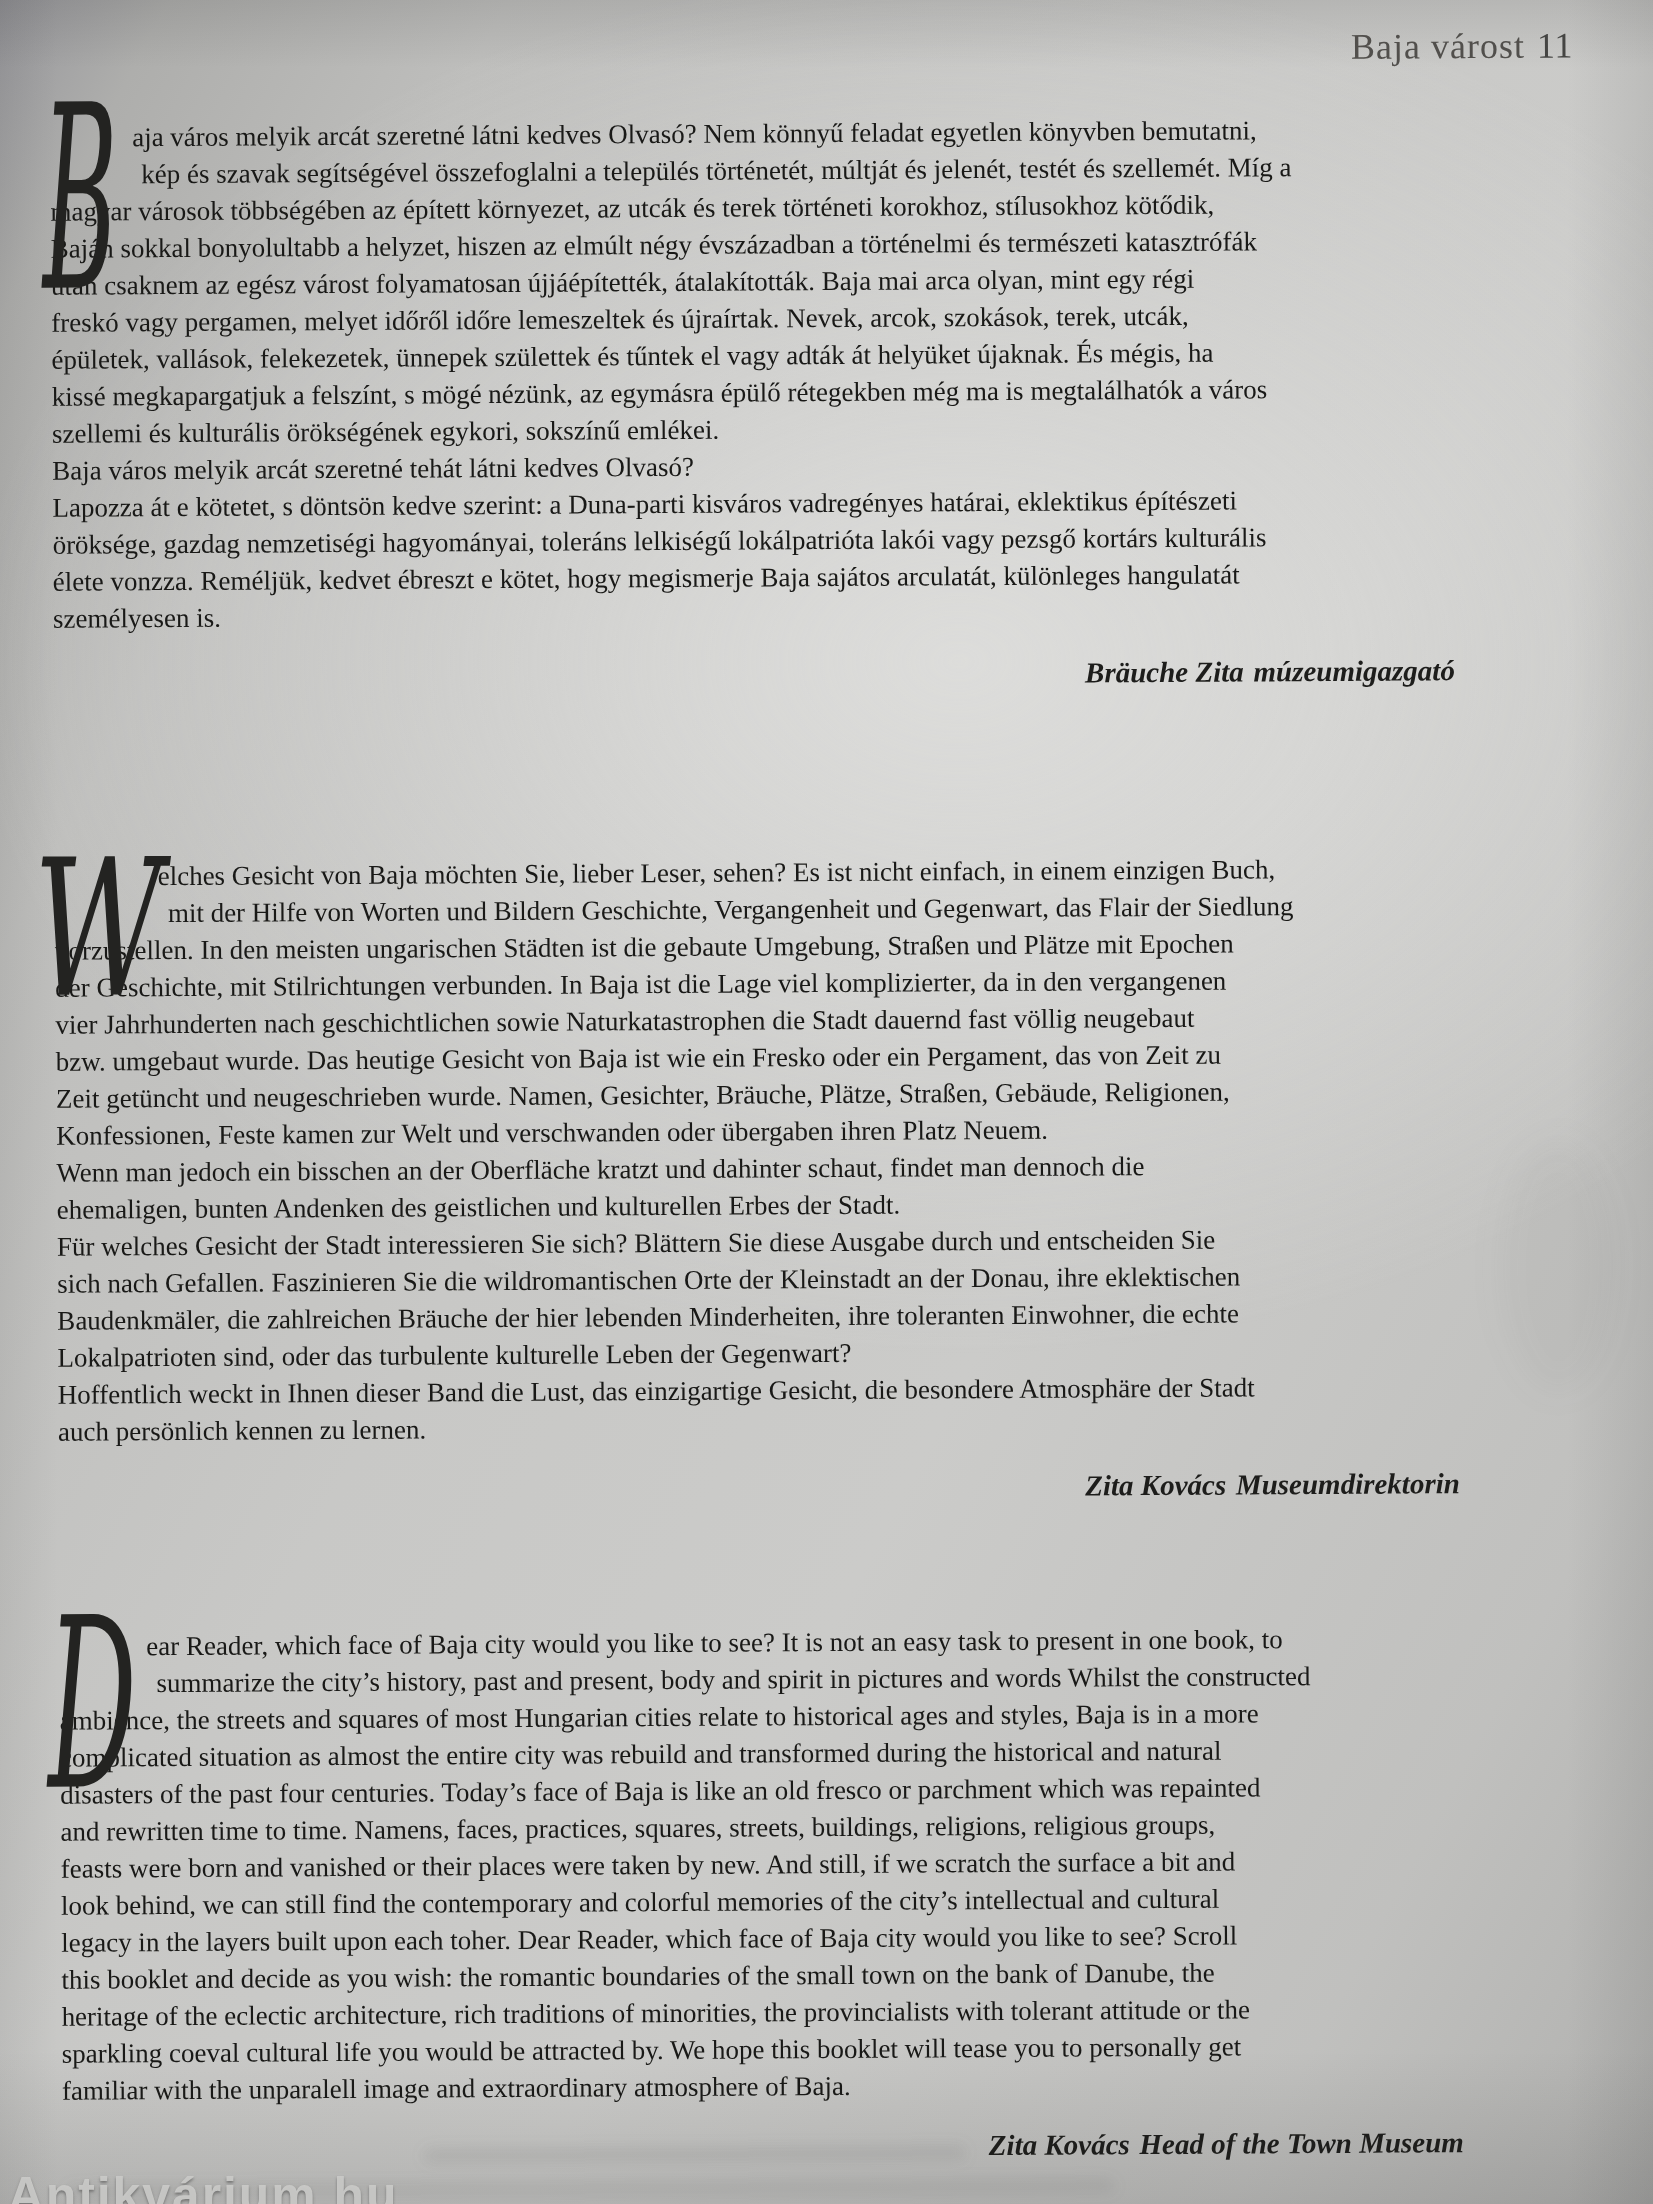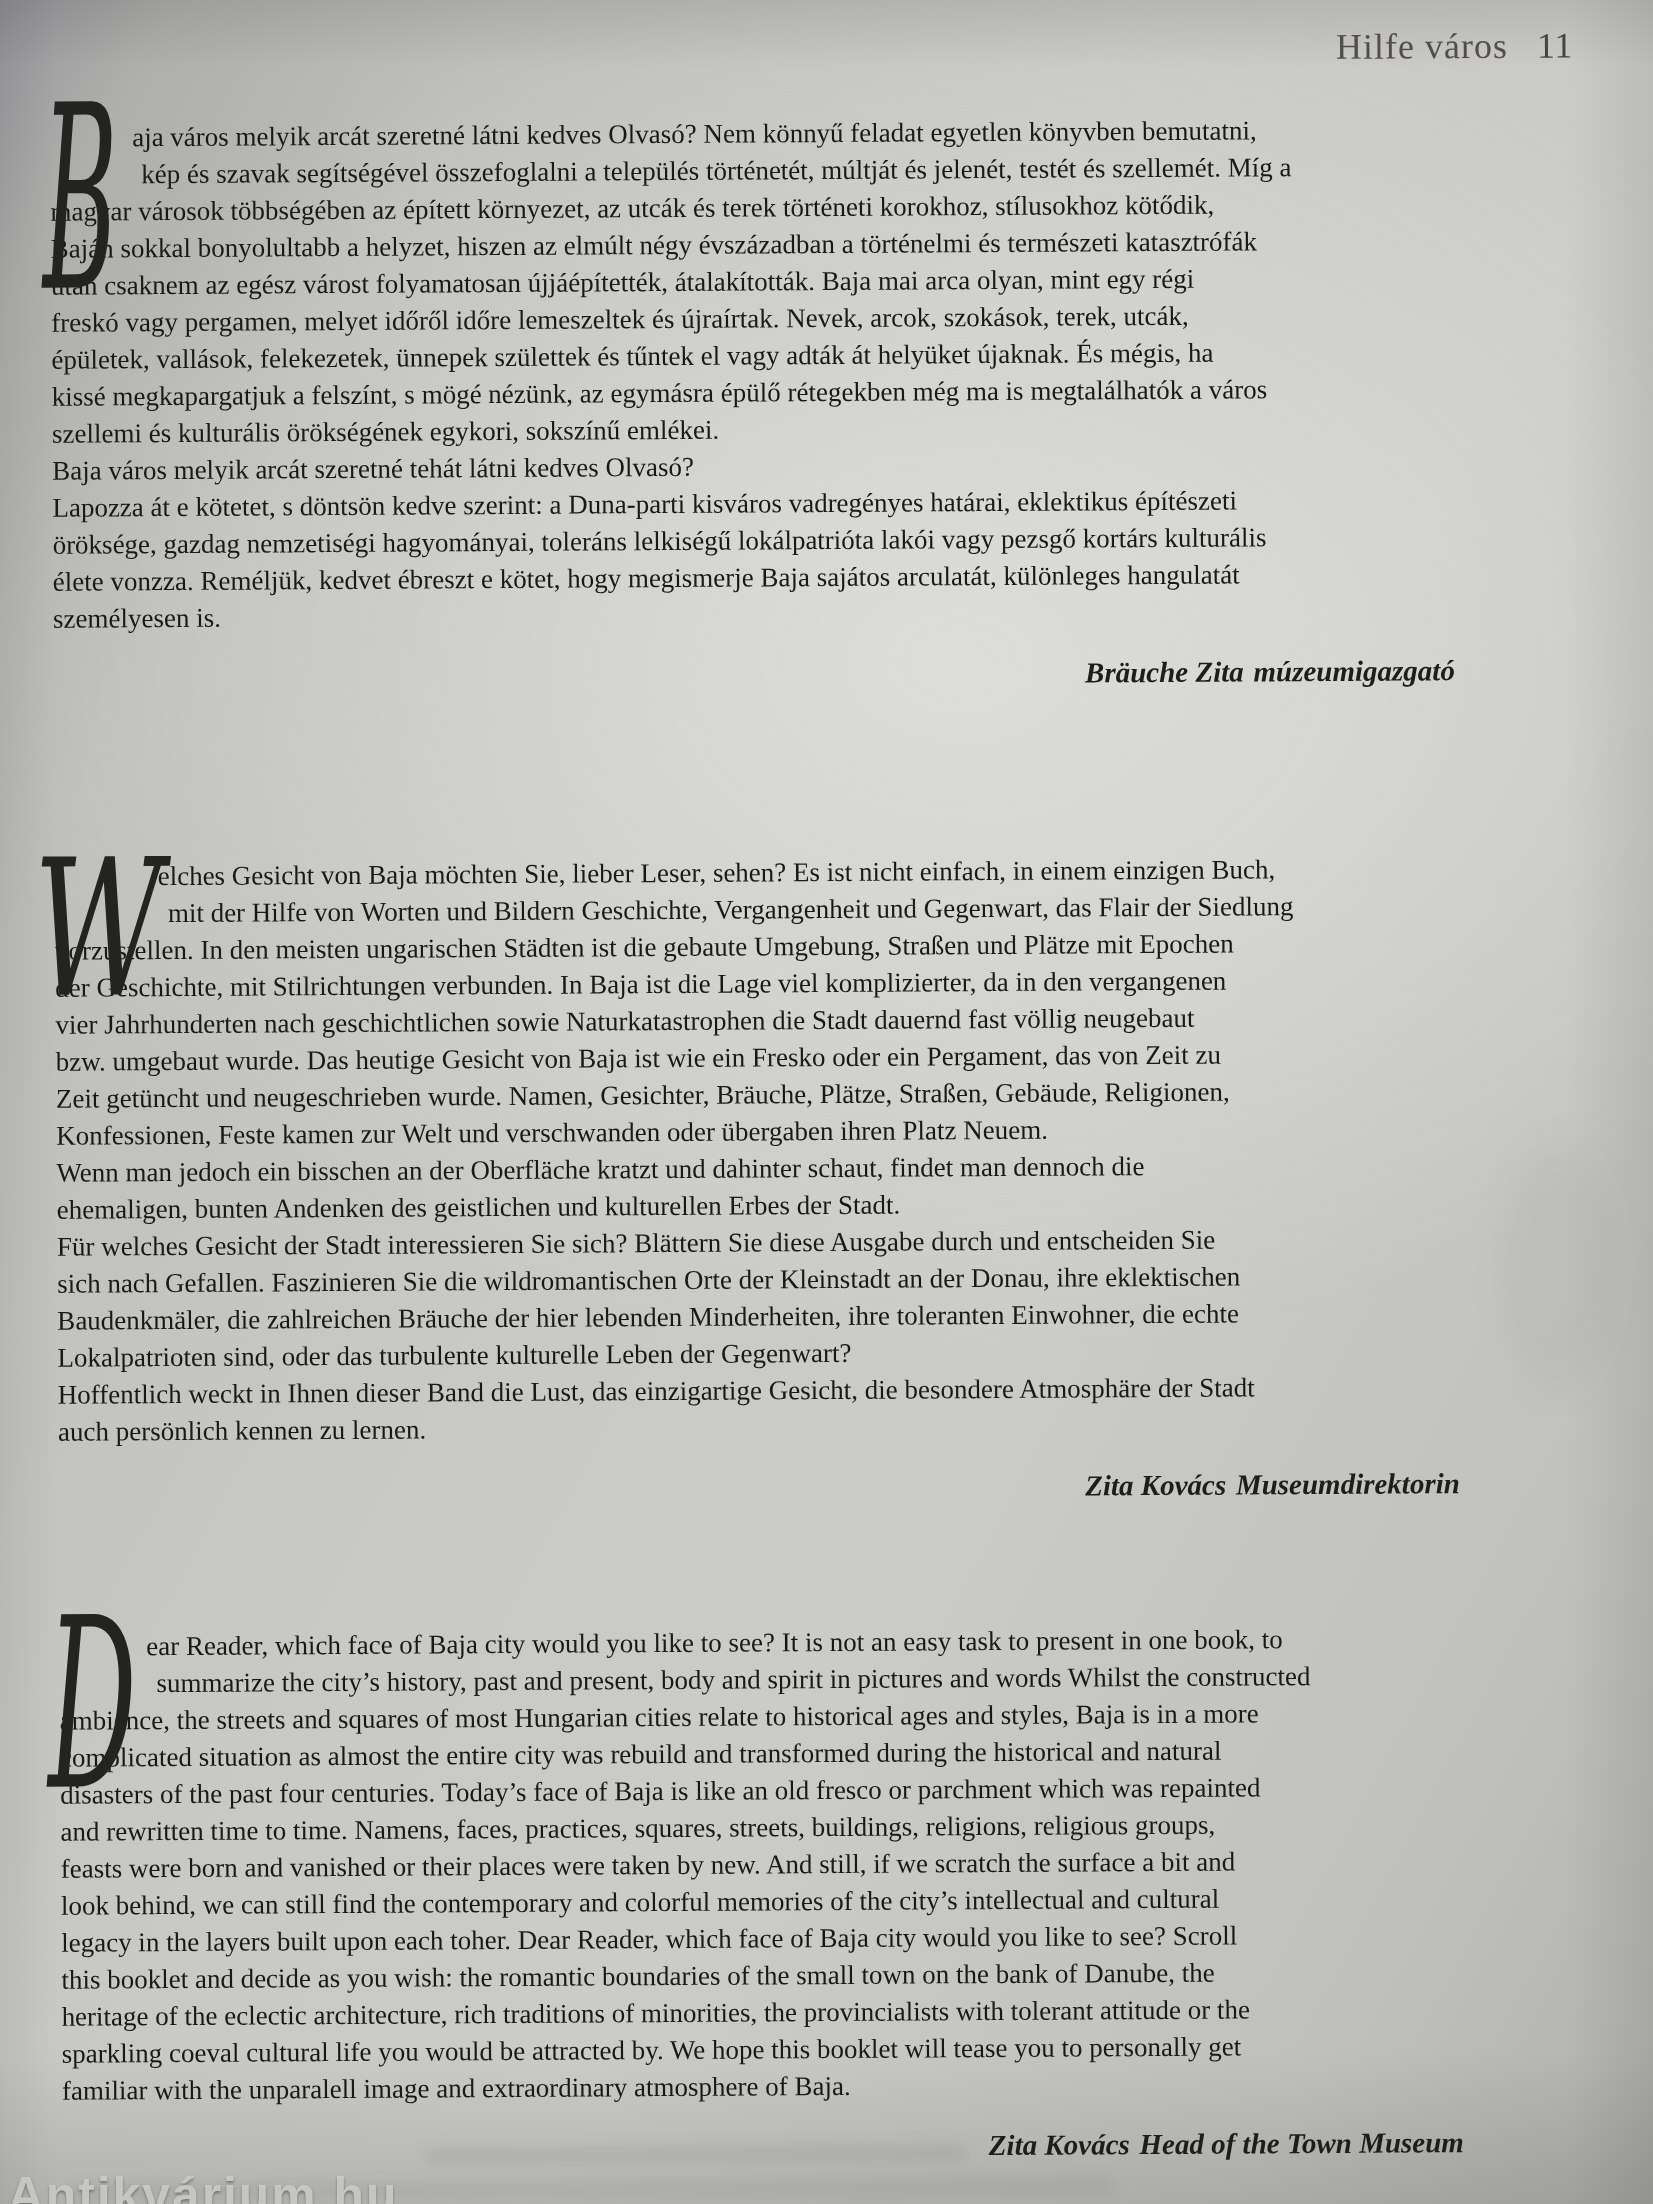--- a/index.html
+++ b/index.html
@@ -17,21 +17,21 @@
       linear-gradient(180deg, rgba(40,40,40,0.12), rgba(40,40,40,0) 68px, rgba(40,40,40,0) 93%, rgba(40,40,40,0.14)),
       linear-gradient(270deg, rgba(50,50,50,0.10), rgba(50,50,50,0) 87px),
       linear-gradient(90deg, rgba(50,50,50,0.08), rgba(50,50,50,0) 58px);
   }
   .sheet{position:absolute;inset:0;transform:rotate(-0.35deg);}
   
   .page-header{
     position:absolute;top:29px;right:74px;
     font-size:36px;color:#514f4c;letter-spacing:1px;white-space:nowrap;
   }
-  .page-header .page-number{margin-left:29px;color:#47454300;color:#454543;}
+  .page-header .page-number{margin-left:12px;color:#47454300;color:#454543;}
   
   .para{position:absolute;left:56px;width:1417px;color:#191917;}
   .lines{font-size:27px;line-height:37px;}
   .ln{white-space:nowrap;}
   .dropcap{
     position:absolute;font-family:"DejaVu Serif",serif;font-style:italic;
     font-size:146px;line-height:1;color:#232321;transform-origin:left top;
   }
   #para-hu{top:115px;}
   #para-de{top:854px;}
@@ -62,21 +62,21 @@
     font-size:50px;letter-spacing:1.9px;color:rgba(201,201,199,0.95);
     text-shadow:0 1.9px 2.9px rgba(70,70,70,0.55);white-space:nowrap;
   }
 </style>
 </head>
 <body>
 
 <div class="sheet">
 
   <div class="page-header">
-    <span>Hilfe város</span><span class="page-number">11</span>
+    <span>Baja várost</span><span class="page-number">11</span>
   </div>
 
   <section class="para" id="para-hu">
     <span class="dropcap">B</span>
     <div class="lines">
         <div class="ln">aja város melyik arcát szeretné látni kedves Olvasó? Nem könnyű feladat egyetlen könyvben bemutatni,</div>
         <div class="ln">kép és szavak segítségével összefoglalni a település történetét, múltját és jelenét, testét és szellemét. Míg a</div>
         <div class="ln">magyar városok többségében az épített környezet, az utcák és terek történeti korokhoz, stílusokhoz kötődik,</div>
         <div class="ln">Baján sokkal bonyolultabb a helyzet, hiszen az elmúlt négy évszázadban a történelmi és természeti katasztrófák</div>
         <div class="ln">után csaknem az egész várost folyamatosan újjáépítették, átalakították.  Baja mai arca olyan, mint egy régi</div>

